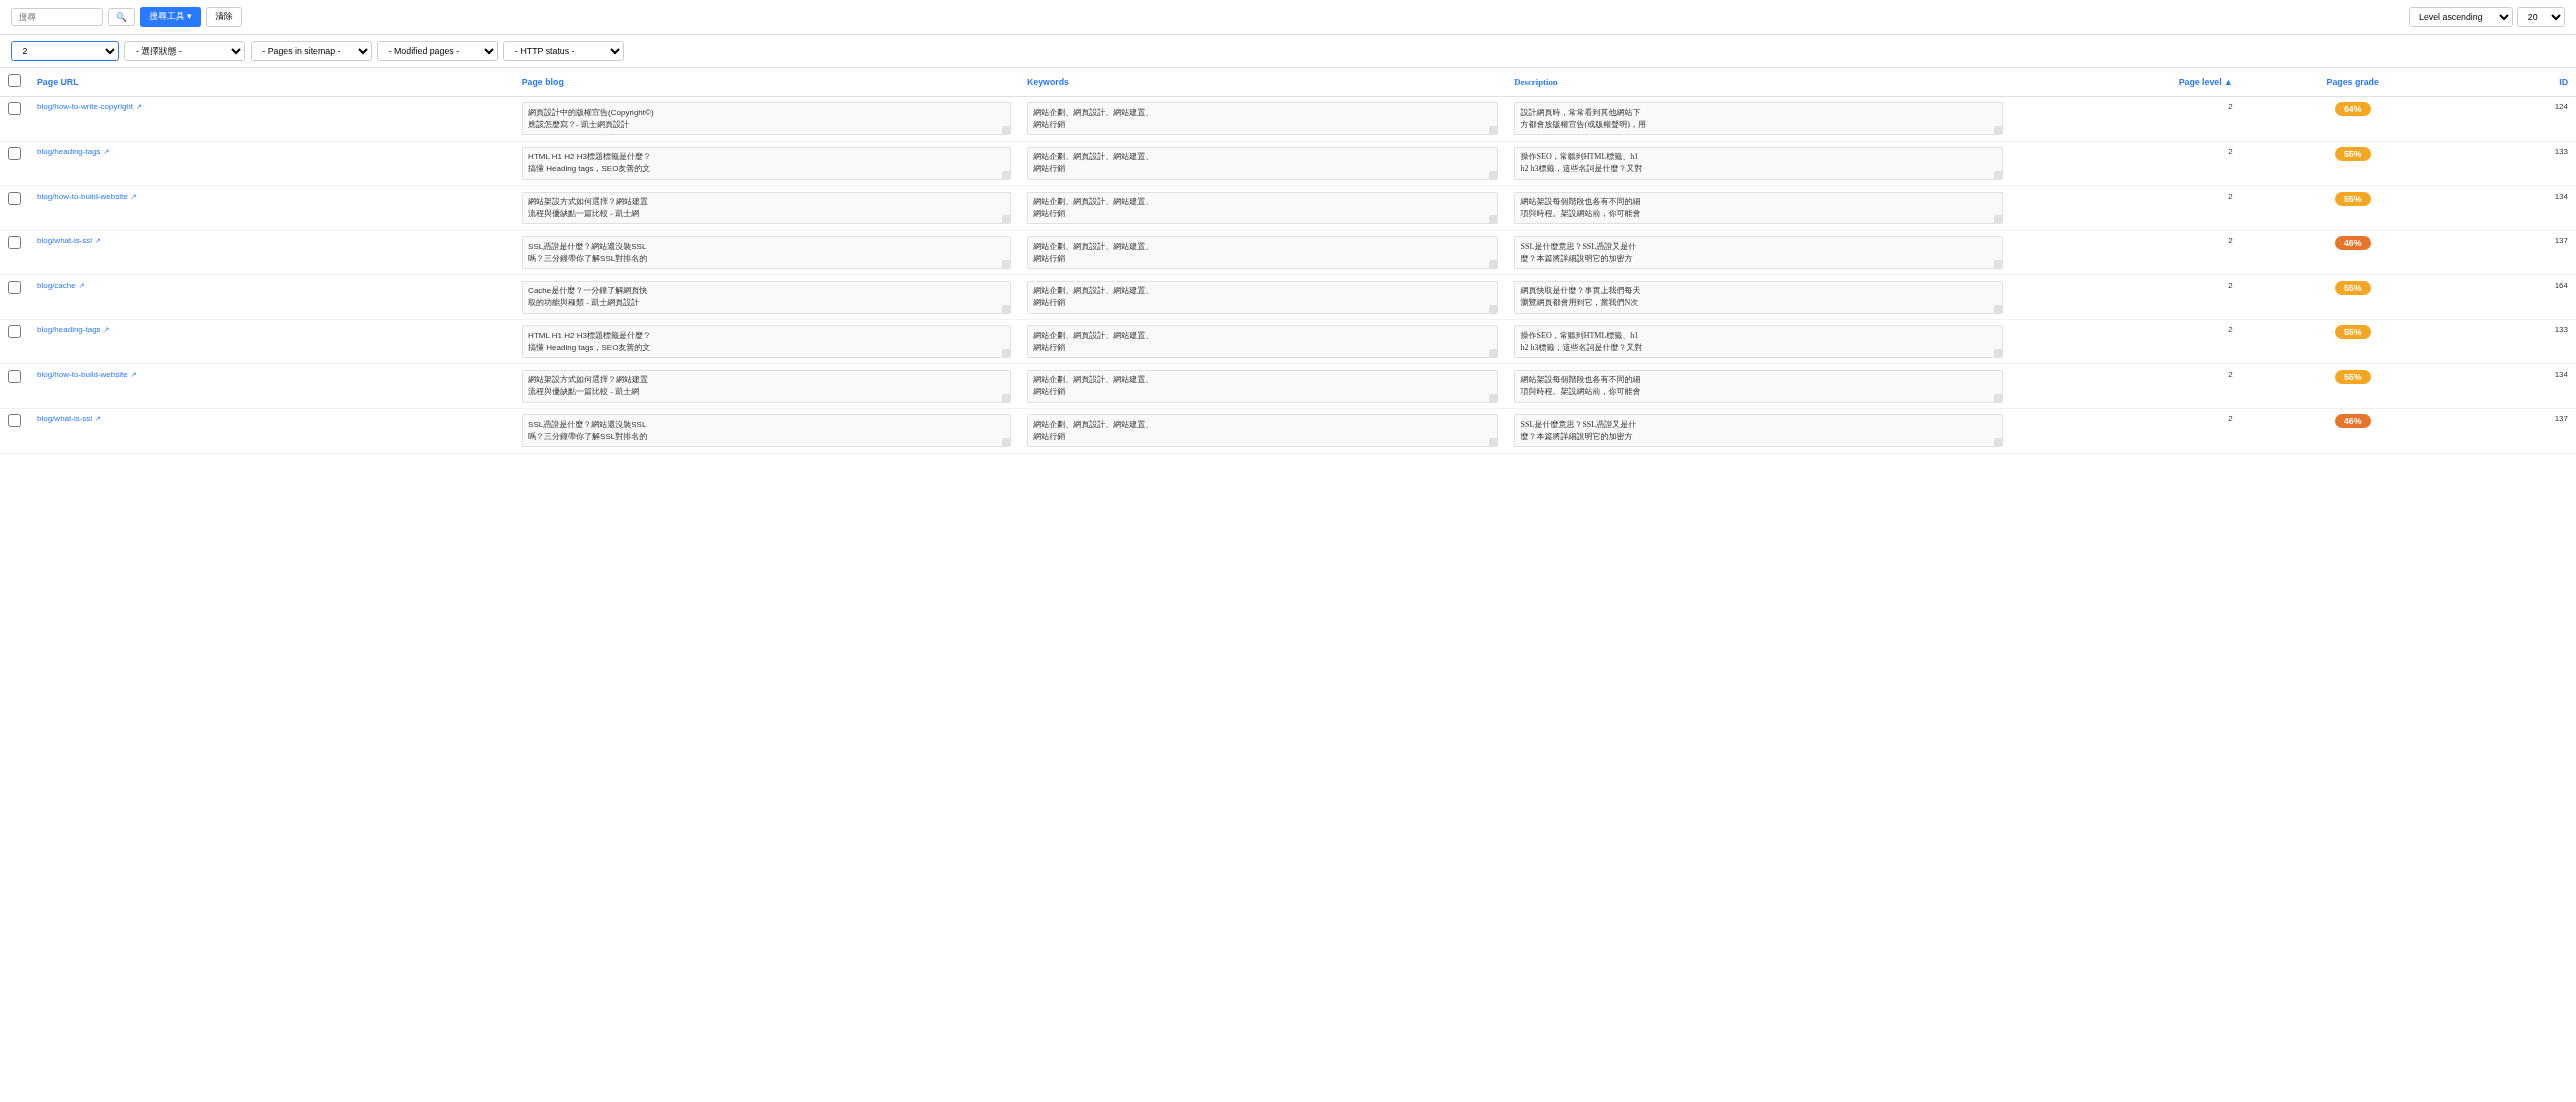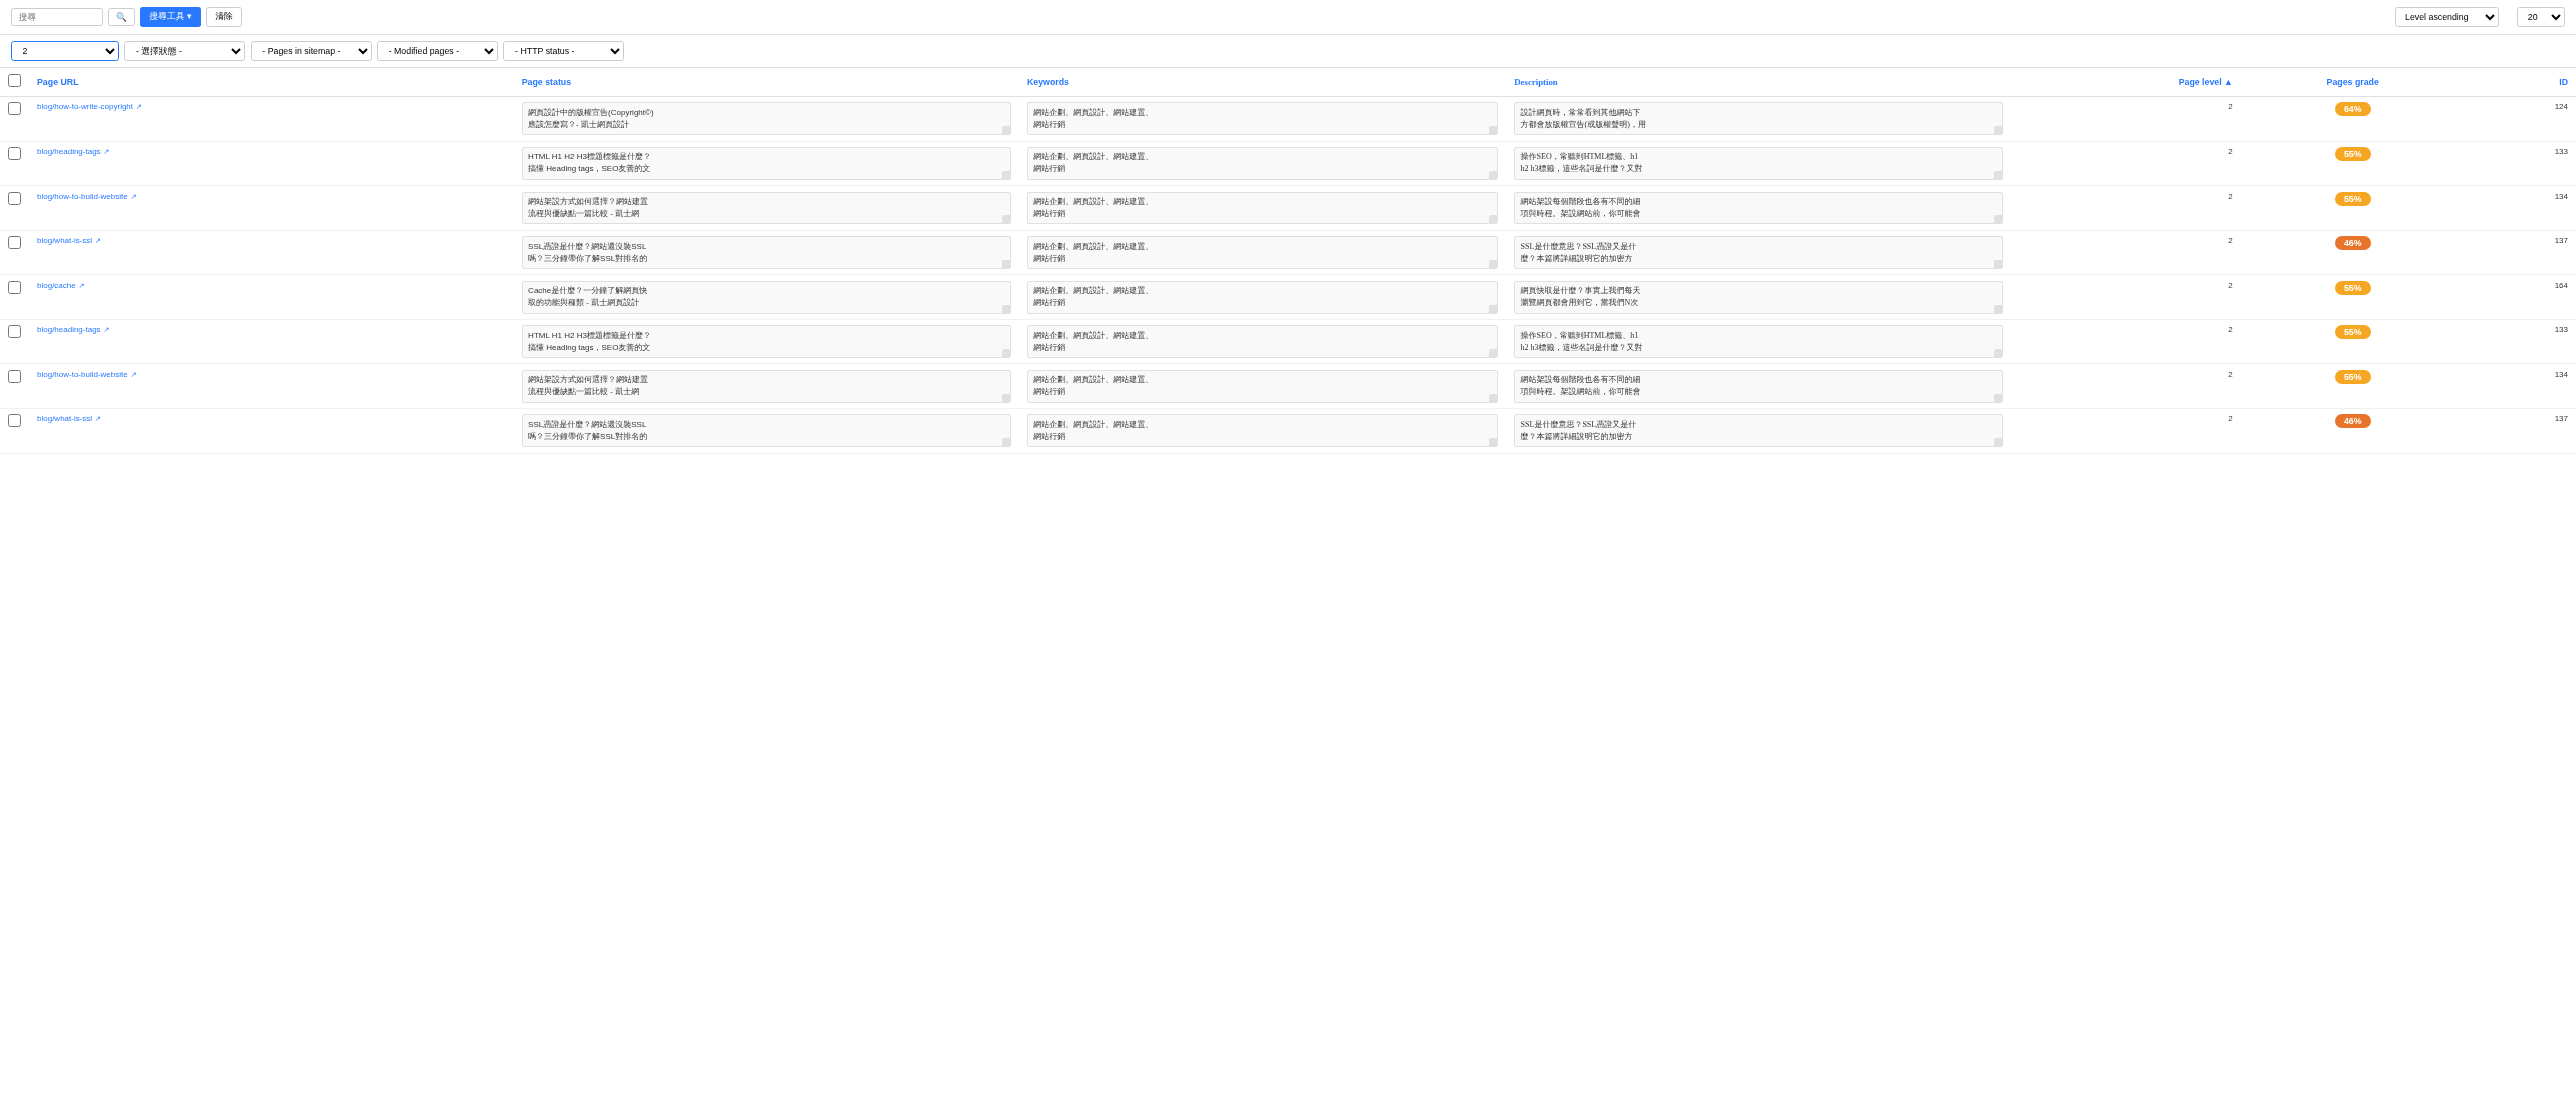--- a/index.html
+++ b/index.html
@@ -50,21 +50,21 @@
       border: 0.7px solid #ccc;
       border-radius: 2.7px;
       padding: 3.4px 8px;
       cursor: pointer;
       font-size: 8.8px;
     }
     .right-controls {
       margin-left: auto;
       display: flex;
       align-items: center;
-      gap: 18px;
+      gap: 4px;
     }
     .sort-select, .page-size-select {
       border: 0.7px solid #ccc;
       border-radius: 2.7px;
       padding: 3.4px 5.4px;
       font-size: 8.8px;
       background: #fff;
       cursor: pointer;
     }
     .filter-bar {
@@ -251,21 +251,21 @@
   <table>
     <thead>
       <tr>
         <th class="checkbox-col">
           <input type="checkbox" style="">
         </th>
         <th class="page-url-col">
           <span>Page URL</span>
         </th>
         <th class="page-title-col">
-          <span>Page status</span>
+          <span>Page blog</span>
         </th>
         <th class="keywords-col">
           <span>Keywords</span>
         </th>
         <th class="description-col">
           <span>Description</span>
         </th>
         <th class="page-level-col">
           <span>Page level ▲</span>
         </th>

